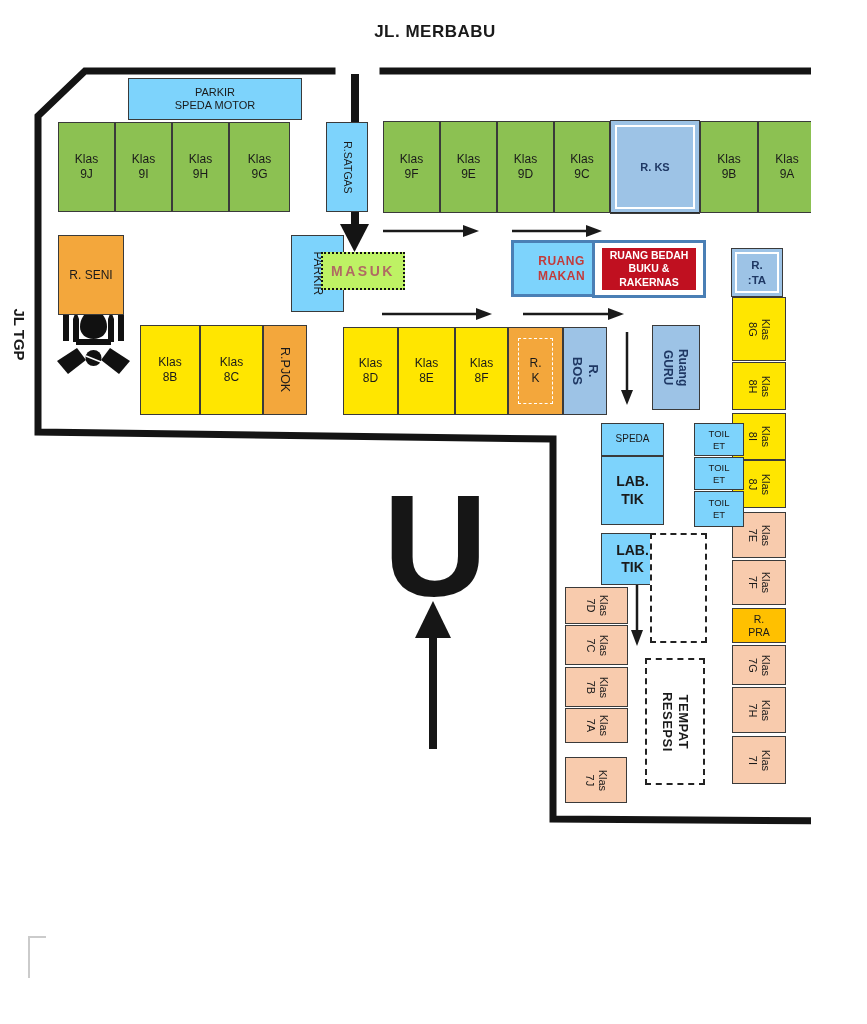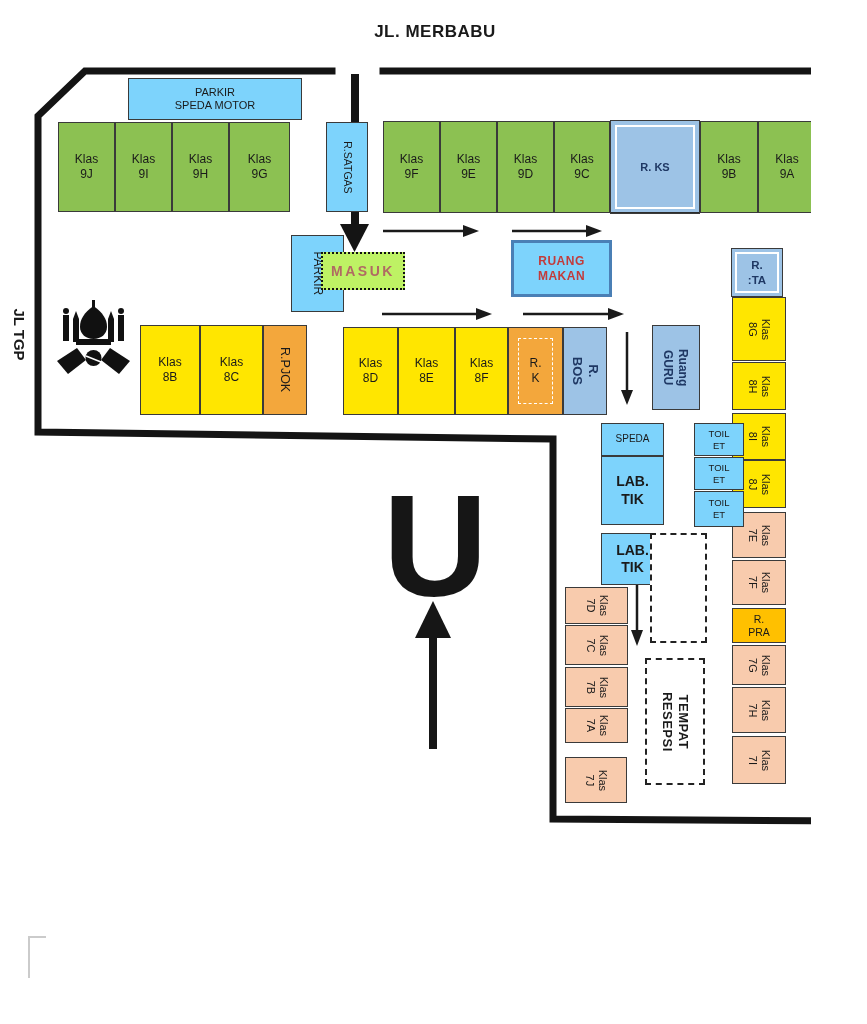--- a/index.html
+++ b/index.html
@@ -150,30 +150,38 @@
   </div>
   <div class="rm green" style="left:700px;top:121px;width:58px;height:92px;font-size:12px;">
       <span>Klas
 9B</span>
     </div>
   <div class="rm green" style="left:758px;top:121px;width:58px;height:92px;font-size:12px;">
       <span>Klas
 9A</span>
     </div>
 
+  <div class="rm orange" style="left:58px;top:235px;width:66px;height:80px;font-size:12px;">
+      <span>R. SENI</span>
+    </div>
   <div class="rm white vt" style="left:255px;top:235px;width:53px;height:77px;font-size:12px;">
       <span>PARKIR</span>
     </div>
   <div id="masuk">
       <span>MASUK</span>
     </div>
   <div class="rm white" id="ruang-makan" style="left:475px;top:240px;width:101px;height:57px;">
       <span>RUANG
 MAKAN</span>
     </div>
+  <div class="rm" id="bedah" style="left:592px;top:240px;width:114px;height:58px;">
+    <div class="redcore">RUANG
+BEDAH BUKU
+&amp; RAKERNAS</div>
+  </div>
   <div class="rm blue" style="left:731px;top:248px;width:52px;height:49px;font-size:11.5px;font-weight:600;">
     <div class="inset-white" style="left:3px;top:3px;right:3px;bottom:3px;"></div>
     <span>R.
 :TA</span>
   </div>
   <div class="rm white vt" style="left:793px;top:236px;width:35px;height:64px;font-size:11px;">
       <span>Kopsis</span>
     </div>
   <div class="rm white vt" style="left:789px;top:302px;width:44px;height:74px;font-size:12.5px;">
       <span>TOILET</span>

